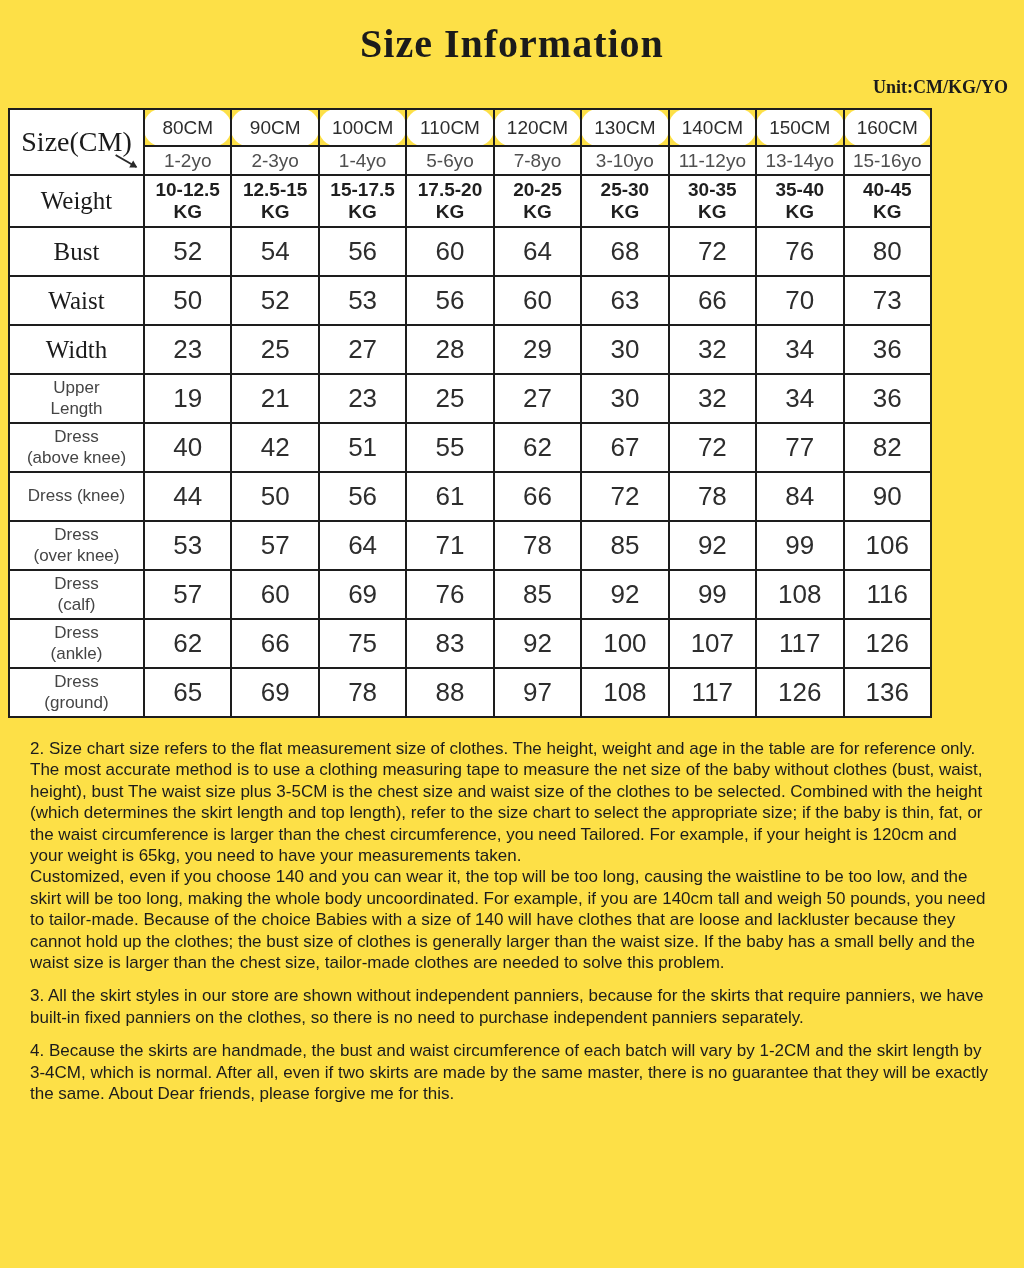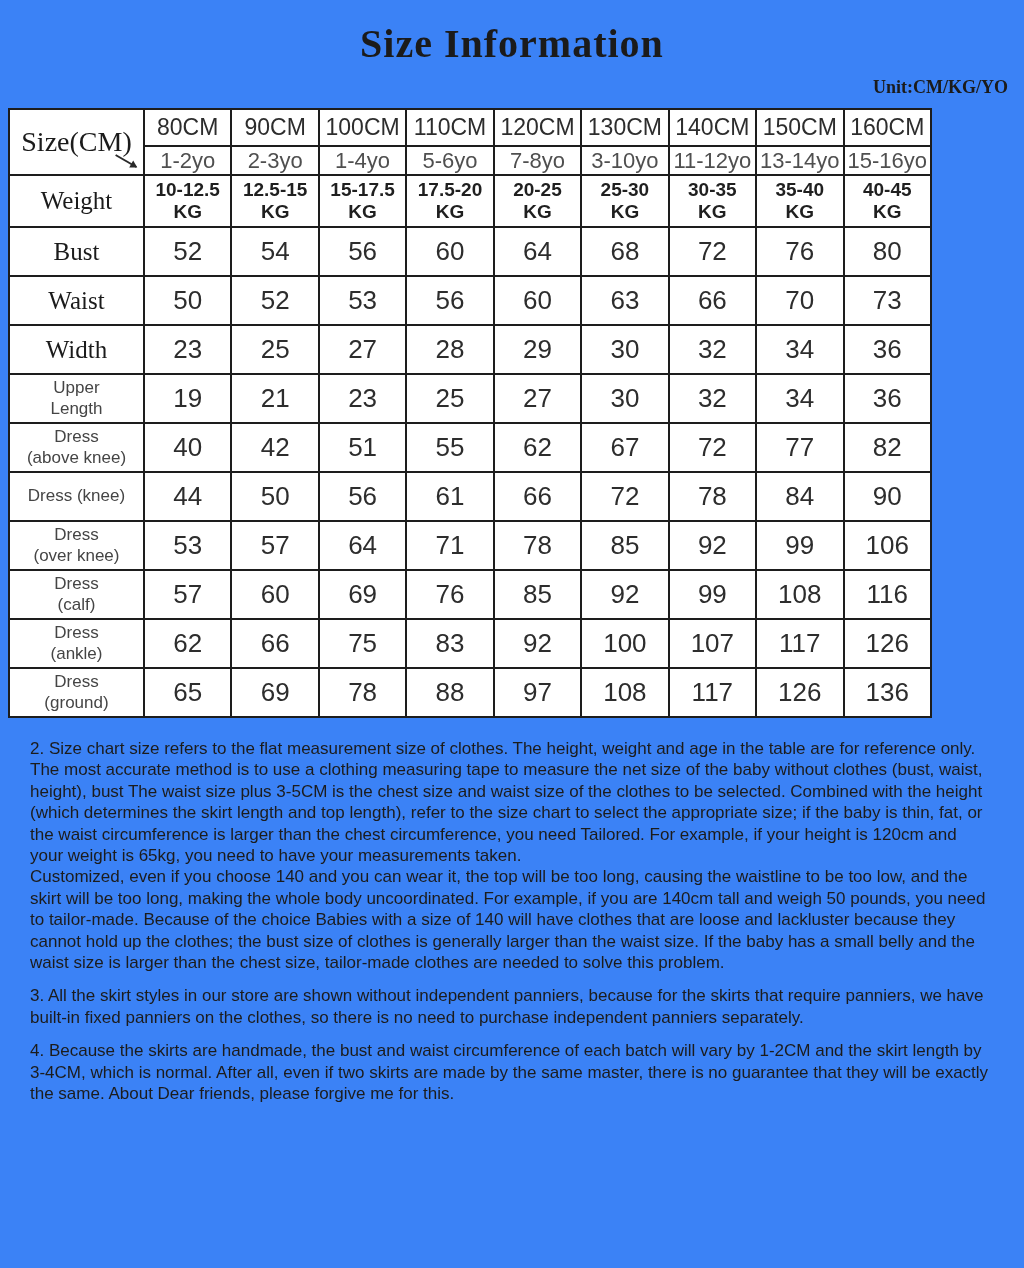--- a/index.html
+++ b/index.html
@@ -1,21 +1,21 @@
 <!DOCTYPE html>
 <html><head>
 <meta charset="utf-8">
 <style>
   * { box-sizing: border-box; }
   html, body { margin: 0; padding: 0; background: #ffffff; }
   .page {
     position: relative;
     width: 1024px;
     height: 1268px;
-    background: #3b82f6;
+    background: #fde047;
     font-family: "Liberation Sans", sans-serif;
     color: #222;
     overflow: hidden;
   }
   .title {
     margin-top: 20px;
     text-align: center;
     font-family: "Liberation Serif", "DejaVu Serif", serif;
     font-weight: 700;
     font-size: 40px;
@@ -67,22 +67,22 @@
   }
   .corner .diag::after {
     content: "";
     position: absolute;
     right: -1px;
     top: -3px;
     border-left: 7px solid #2a2a2a;
     border-top: 4px solid transparent;
     border-bottom: 4px solid transparent;
   }
-  .h-col  { font-size: 23px; color: #2d2d2d; font-weight: 400; }
-  .age    { font-size: 22px; color: #4f4f4f; }
+  .h-col  { font-size: 19px; color: #2d2d2d; font-weight: 400; border-radius: 17px; }
+  .age    { font-size: 19px; color: #4f4f4f; }
   .weight-val { font-weight: 700; font-size: 19px; line-height: 1.18; color: #1f1f1f; white-space: pre-line; }
   .label-serif {
     font-family: "Liberation Serif", "DejaVu Serif", serif;
     font-weight: 700;
     font-size: 25px;
     color: #1b1b1b;
   }
   .label-sans {
     font-size: 17px;
     color: #454545;

